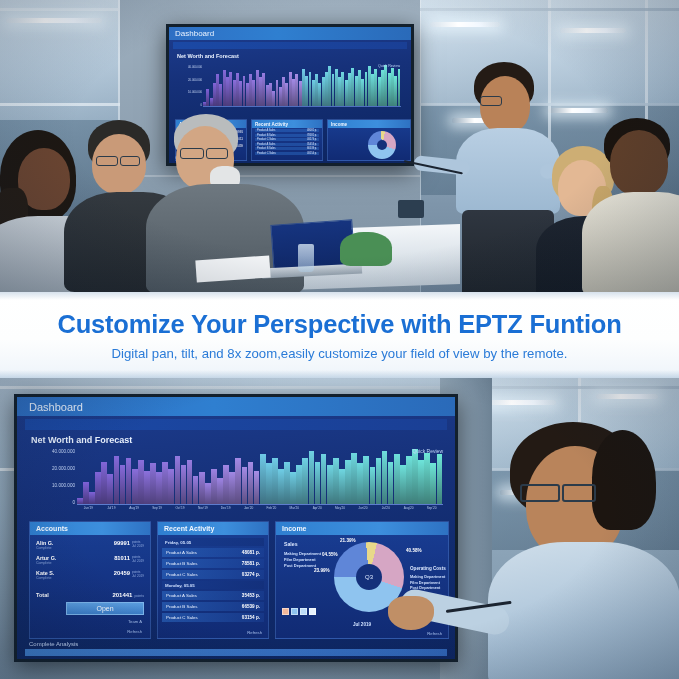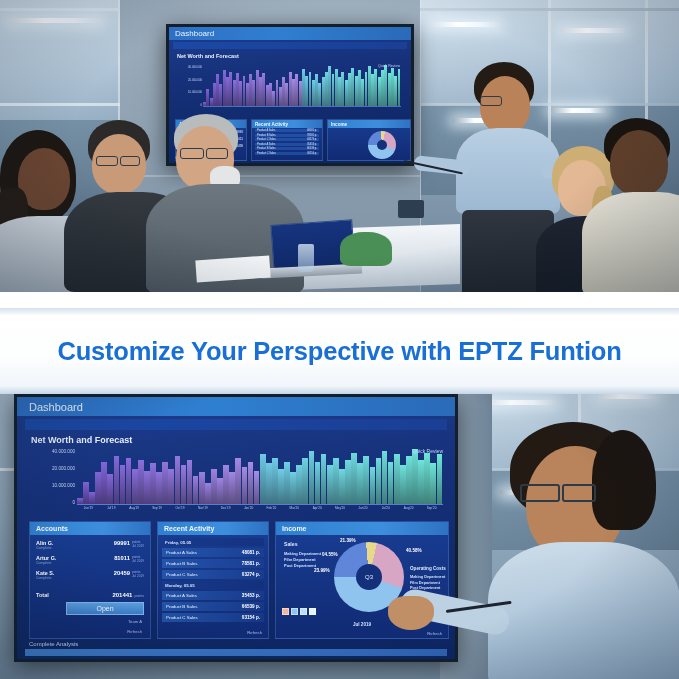--- a/index.html
+++ b/index.html
@@ -397,23 +397,24 @@
     </div>
     <div class="person" style="left:600px;top:118px;width:100px;height:174px;">
       <div class="hair" style="left:4px;top:0;width:66px;height:52px;background:#1a140f;"></div>
       <div class="head" style="left:10px;top:12px;width:58px;height:66px;background:#5f3f2a;"></div>
       <div class="body" style="left:-18px;top:74px;width:128px;height:104px;background:linear-gradient(180deg,#e7e4d8,#c9c5b6);"></div>
     </div>
 
     <div class="vignette"></div>
   </div>
 
-  <div class="banner" style="top:308px; height:86px;">
+  <div class="banner" style="top:292px; height:86px;">
     <div class="banner-edge-top"></div>
     <div class="headline">Customize Your Perspective with EPTZ Funtion</div>
+    <div class="subline">Digital pan, tilt, and 8x zoom,easily customize your field of view by the remote.</div>
     <div class="banner-edge-bot"></div>
   </div>
 
   <div class="scene" style="left:0; top:378px; width:679px; height:301px;">
     <div class="office-bg" style="background:linear-gradient(180deg,#b9ccdc 0%,#9fb6c9 25%,#8aa2b6 60%,#7c94a8 100%);"></div>
 
     <div class="glass-grid">
       <div class="pane" style="left:470px;top:0;width:110px;height:92px;"></div>
       <div class="pane" style="left:580px;top:0;width:99px;height:92px;"></div>
       <div class="pane dark" style="left:470px;top:92px;width:209px;height:80px;"></div>

